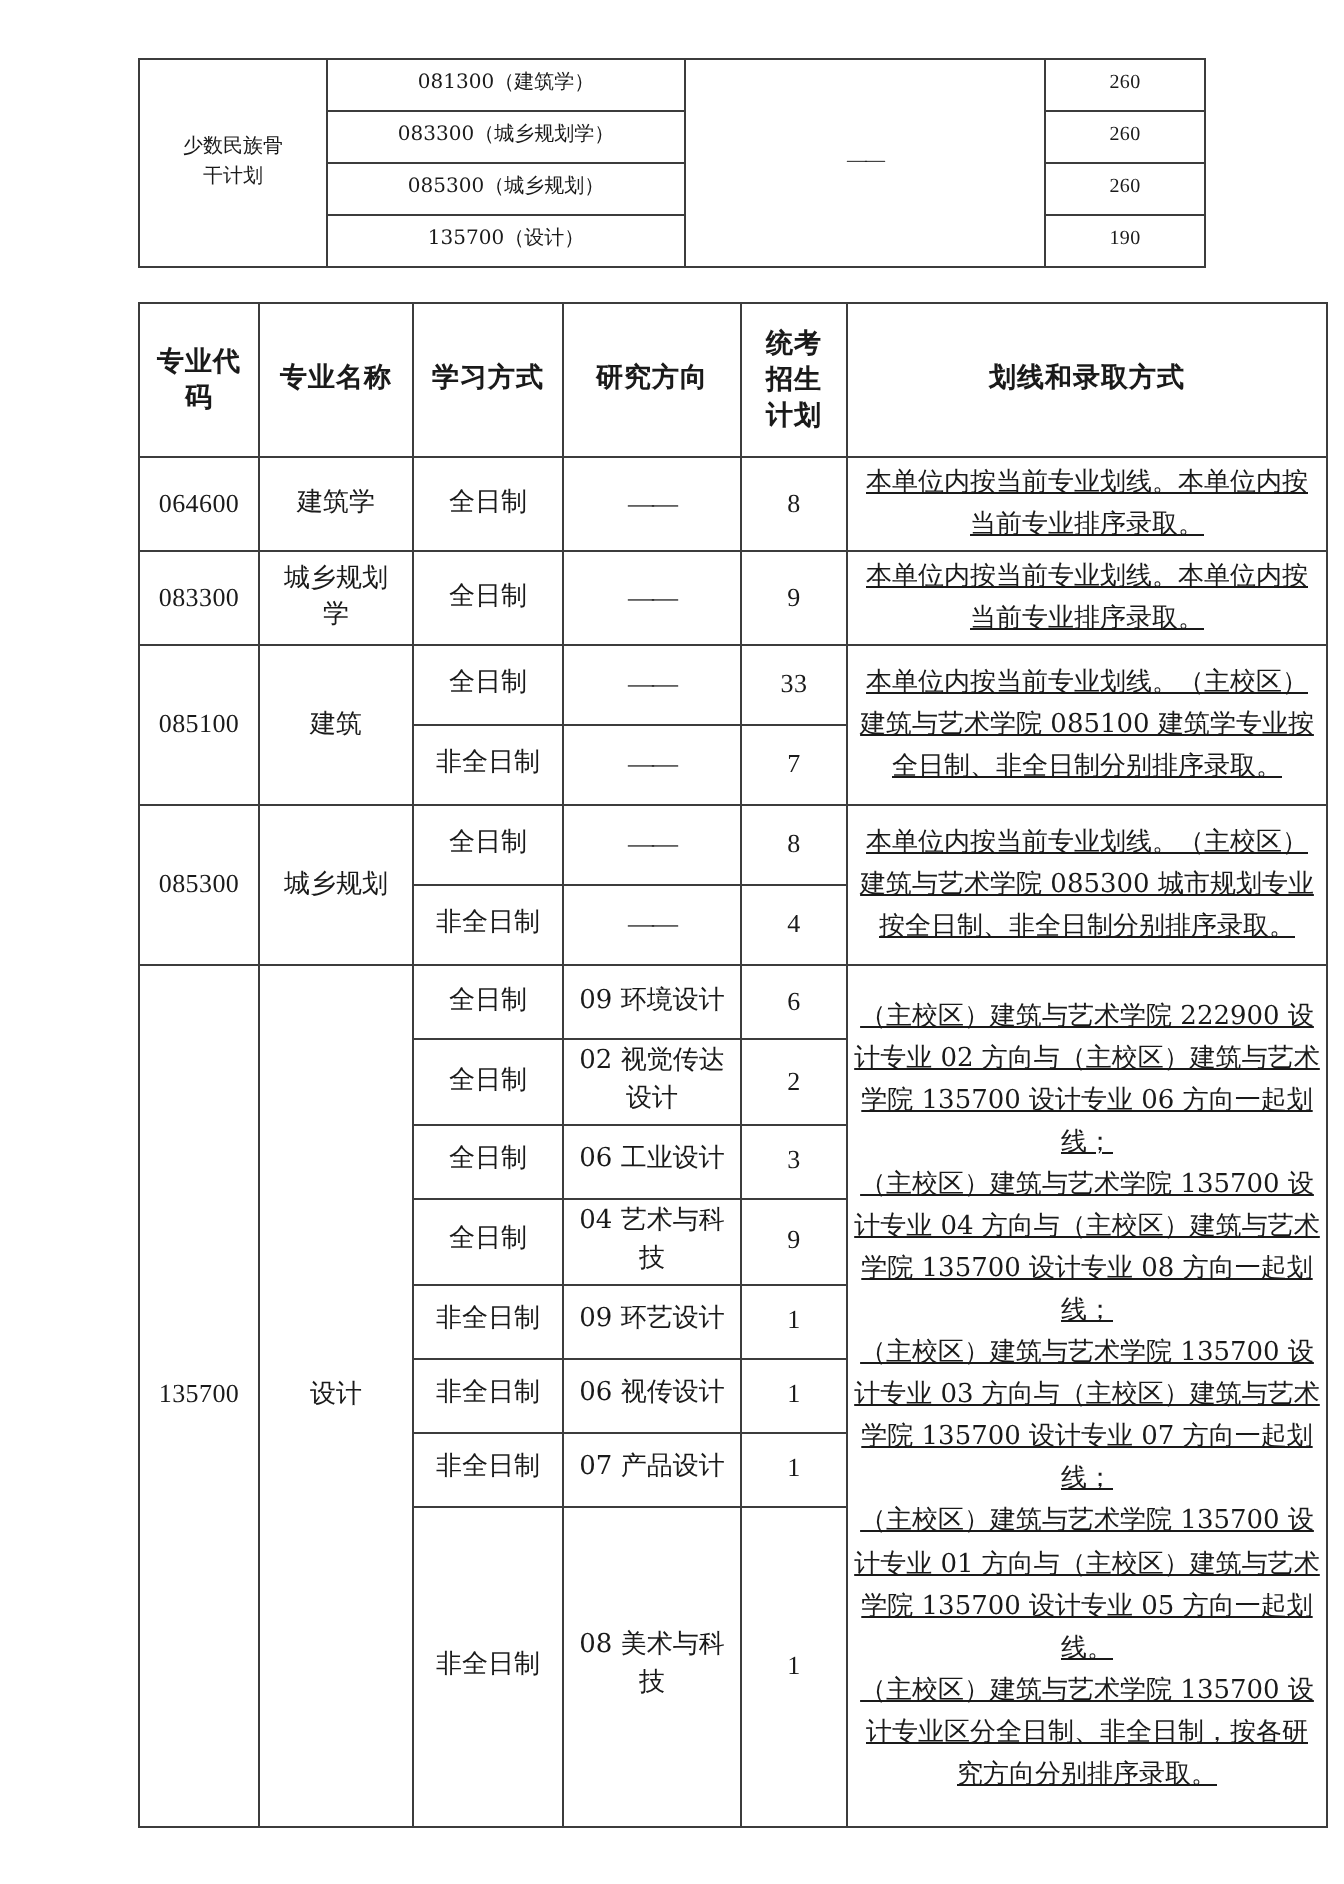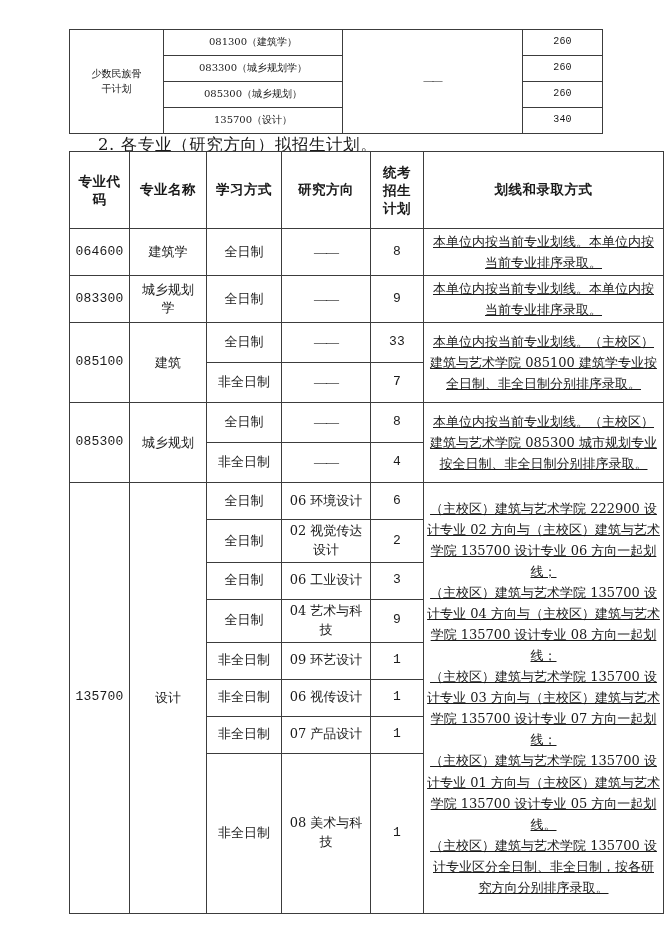--- a/index.html
+++ b/index.html
@@ -89,21 +89,21 @@
 
   .main-table thead td {
     font-weight: bold;
     font-size: 13.5px;
     height: 72px;
     letter-spacing: 0.5px;
     font-family: "DejaVu Serif", "Liberation Serif", serif;
   }
   .hdr-stack { display:block; line-height: 1.35; }
 
-  .num  { font-family: Liberation Mono, monospace; font-size: 13.5px; letter-spacing: .2px; }
+  .num  { font-family: Liberation Serif, serif; font-size: 13.5px; letter-spacing: .2px; }
   .dash { letter-spacing: -1px; font-size: 13px; }
   .note {
     text-align: center;
     font-size: 12.6px;
     line-height: 1.62;
     padding: 4px 6px;
     font-family: "DejaVu Serif", "Liberation Serif", serif;
   }
   .note p { margin: 0; text-indent: 0; text-decoration: underline; }
   .dir { font-size: 12.8px; line-height: 1.45; font-family: "DejaVu Serif", "Liberation Serif", serif; }
@@ -136,27 +136,26 @@
         <tr>
           <td class="cjk">083300（城乡规划学）</td>
           <td class="num">260</td>
         </tr>
         <tr>
           <td class="cjk">085300（城乡规划）</td>
           <td class="num">260</td>
         </tr>
         <tr>
           <td class="cjk">135700（设计）</td>
-          <td class="num">340</td>
+          <td class="num">190</td>
         </tr>
       </tbody>
     </table>
   </div>
 
-  <div class="heading">2. 各专业（研究方向）拟招生计划。</div>
 
   <div class="main-table-wrap">
     <table class="main-table">
       <thead>
         <tr>
           <td class="mc1">
             <span class="hdr-stack">专业代</span>
             <span class="hdr-stack">码</span>
           </td>
           <td class="mc2">专业名称</td>
@@ -235,21 +234,21 @@
           <td class="num">4</td>
         </tr>
 
         <tr class="r-dir">
           <td class="num" rowspan="8">135700</td>
           <td class="pname" rowspan="8">
             <span class="stack-line">设计</span>
           </td>
           <td class="mode">全日制</td>
           <td class="dir">
-            <span class="stack-line">06 环境设计</span>
+            <span class="stack-line">09 环境设计</span>
           </td>
           <td class="num">6</td>
           <td class="note" rowspan="8">
             <p>（主校区）建筑与艺术学院 222900 设计专业 02 方向与（主校区）建筑与艺术学院 135700 设计专业 06 方向一起划线；</p>
             <p>（主校区）建筑与艺术学院 135700 设计专业 04 方向与（主校区）建筑与艺术学院 135700 设计专业 08 方向一起划线；</p>
             <p>（主校区）建筑与艺术学院 135700 设计专业 03 方向与（主校区）建筑与艺术学院 135700 设计专业 07 方向一起划线；</p>
             <p>（主校区）建筑与艺术学院 135700 设计专业 01 方向与（主校区）建筑与艺术学院 135700 设计专业 05 方向一起划线。</p>
             <p>（主校区）建筑与艺术学院 135700 设计专业区分全日制、非全日制，按各研究方向分别排序录取。</p>
           </td>
         </tr>

